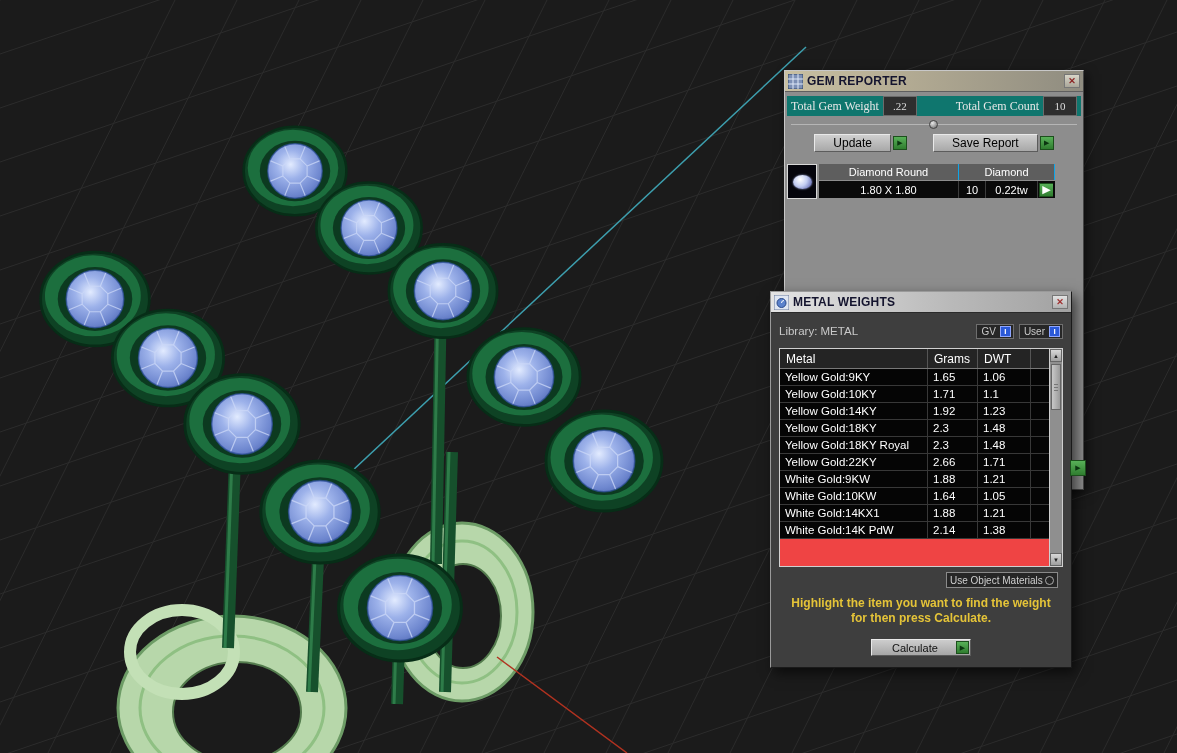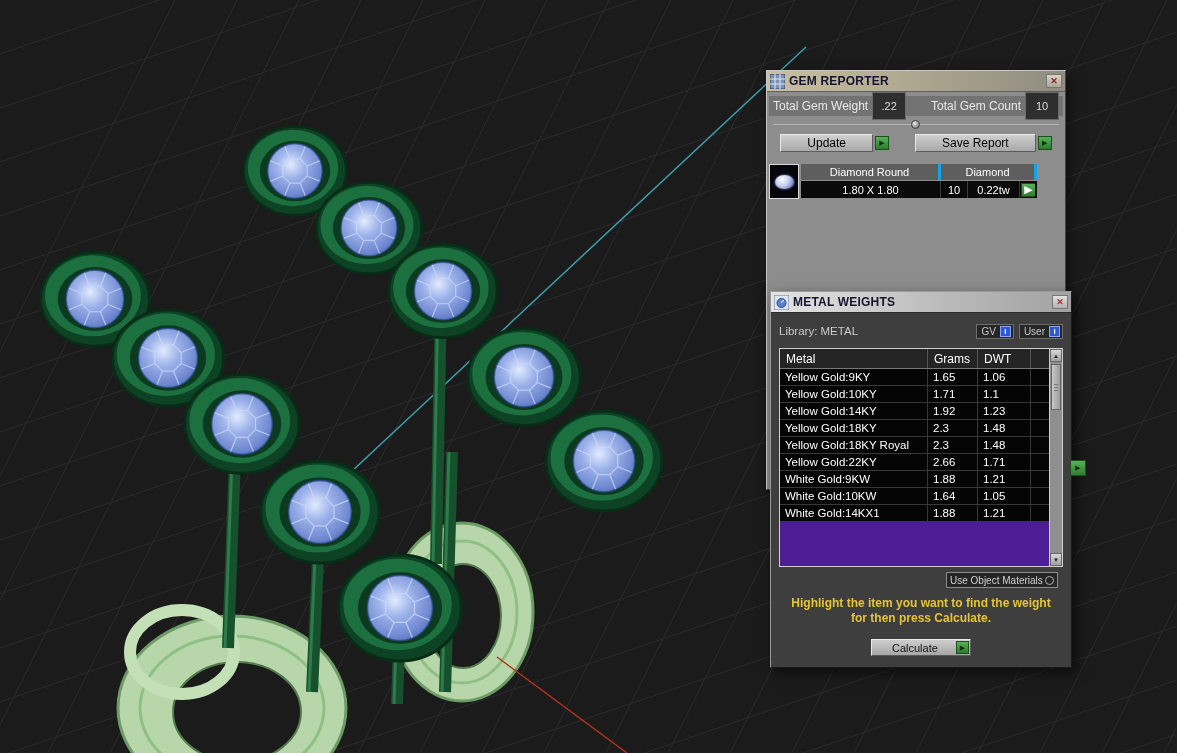--- a/index.html
+++ b/index.html
@@ -13,52 +13,52 @@
   .title-text{font-size:12px;font-weight:bold;color:#14142e;letter-spacing:.2px;}
   .title-icon{display:flex;align-items:center;}
   .close-btn{margin-left:auto;width:16px;height:14px;background:linear-gradient(#d8d5c8,#aaa79a);
     border:1px solid #777;color:#8c2626;font-size:9px;font-weight:bold;
     display:flex;align-items:center;justify-content:center;cursor:default;}
   .green-btn{width:14px;height:14px;background:linear-gradient(#58b058,#2f7d2f);
     border:1px solid #1c4f1c;display:flex;align-items:center;justify-content:center;
     color:#0b3510;font-size:7px;cursor:default;flex:0 0 14px;}
 
   
-  .gem-reporter{left:766px;top:70px;width:300px;height:420px;background:#8d8d8d;
+  .gem-reporter{left:784px;top:70px;width:300px;height:420px;background:#8d8d8d;
     border:1px solid #444;border-top-color:#c8c8c8;border-left-color:#c8c8c8;
     box-shadow:3px 4px 10px rgba(0,0,0,.55);z-index:5;}
   .gr-titlebar{background:linear-gradient(90deg,#c9c0a2 0%,#b3ab93 40%,#8f8c80 100%);
     border-bottom:1px solid #5f5f5f;}
-  .gr-totals{margin:4px 2px 0;background:#737373;height:20px;display:flex;align-items:center;
-    color:#e8e8e8;font-size:12px;padding:0 4px;gap:4px;}
+  .gr-totals{margin:4px 2px 0;background:#0f766e;height:20px;display:flex;align-items:center;
+    color:#e8e8e8;font-size:12px;padding:0 4px;gap:4px;font-family:Liberation Serif, serif;}
   .gr-total-value{background:#2e2e2e;border:1px solid #6b6b6b;color:#ddd;min-width:34px;
-    height:28px;display:flex;align-items:center;justify-content:center;font-size:11px;}
+    height:20px;display:flex;align-items:center;justify-content:center;font-size:11px;}
   .gr-totals .spacer{flex:1;}
   .gr-slider{position:relative;height:13px;margin:2px 6px 0;}
   .gr-slider .groove{position:absolute;left:0;right:0;top:6px;height:1px;background:#505050;
     border-bottom:1px solid #b5b5b5;}
   .gr-slider .knob{position:absolute;left:50%;top:2px;width:9px;height:9px;margin-left:-5px;
     border-radius:50%;background:radial-gradient(circle at 35% 30%,#e8e8e8,#9a9a9a 60%,#5f5f5f);
     border:1px solid #444;}
   .gr-buttons{display:flex;justify-content:center;gap:26px;padding:3px 0 4px;}
   .btn-combo{display:flex;align-items:center;gap:2px;}
   .gray-btn{font-family:inherit;font-size:12px;color:#000;background:linear-gradient(#cfcfcf,#a8a8a8);
-    border:1px solid;border-color:#e9e9e9 #5c5c5c #5c5c5c #e9e9e9;padding:1px 26px;height:18px;cursor:default;}
+    border:1px solid;border-color:#e9e9e9 #5c5c5c #5c5c5c #e9e9e9;padding:1px 18px;height:18px;cursor:default;}
   .gr-gem-list{margin:8px 2px 0;}
   .gem-row{display:flex;gap:2px;}
   .gem-thumb{width:30px;height:35px;background:#05050c;border:1px solid #d8d8d8;
     display:flex;align-items:center;justify-content:center;}
   .gem-dot{width:19px;height:14px;border-radius:50%;
     background:radial-gradient(circle at 38% 32%,#ffffff,#c3cdf2 45%,#7d86c4 75%,#4a5190);
     box-shadow:0 0 2px #aab4e8;}
   .gem-cells{width:236px;display:flex;flex-direction:column;gap:1px;}
   .gem-line{display:flex;height:16px;}
   .gem-line.head{background:#5e5e5e;}
   .gem-line.head span{color:#fff;font-size:11px;display:flex;align-items:center;justify-content:center;
-    border-right:3px solid #0ea5e9;}
+    border-right:1px solid #0ea5e9;}
   .gem-line.head .c1{flex:0 0 140px;}
   .gem-line.head .c2{flex:1;}
   .gem-line.vals{height:17px;background:#0a0a0a;align-items:center;}
   .gem-line.vals span{color:#fff;font-size:11px;display:flex;align-items:center;justify-content:center;
     height:100%;border-right:1px solid #3c3c3c;}
   .gem-line.vals .c1{flex:0 0 140px;}
   .gem-line.vals .c3{flex:0 0 27px;}
   .gem-line.vals .c4{flex:0 0 52px;}
   .gem-line.vals .green-btn{border-right:none;margin-left:1px;height:14px;}
 
@@ -69,21 +69,21 @@
   .mw-titlebar{background:linear-gradient(90deg,#e4e4e4,#b9b9b9 60%,#a2a2a2);
     border-bottom:1px solid #2a2a2a;}
   .mw-titlebar .close-btn{background:linear-gradient(#e2e2e2,#b2b2b2);color:#a03030;}
   .mw-lib{display:flex;align-items:center;margin:9px 8px 0;height:18px;color:#c9c9c9;font-size:11.5px;}
   .mw-lib-buttons{margin-left:auto;display:flex;gap:5px;}
   .mini-btn{display:flex;align-items:center;background:#262626;border:1px solid #6e6e6e;height:15px;cursor:default;}
   .mini-btn .mb-label{color:#c9c9c9;font-size:10px;padding:0 4px;}
   .mini-btn .mb-info{width:11px;height:11px;background:#2b59d8;border:1px solid #8fa6ff;color:#fff;
     font-size:8px;font-weight:bold;display:flex;align-items:center;justify-content:center;margin-right:2px;}
   .mw-table{position:relative;margin:8px 8px 0;height:219px;border:1px solid #d0d0d0;
-    background:#4c1d95;overflow:hidden;}
+    background:#ef4444;overflow:hidden;}
   .mw-header{display:flex;height:20px;background:#242424;border-bottom:1px solid #777;
     position:relative;z-index:2;margin-right:13px;}
   .mw-header span{color:#fff;font-size:12px;display:flex;align-items:center;padding-left:6px;
     border-right:1px solid #555;}
   .col-metal{flex:0 0 148px;}
   .col-grams{flex:0 0 50px;}
   .col-dwt{flex:0 0 53px;}
   .col-spare{flex:1;border-right:none !important;}
   .mw-body{position:absolute;top:20px;left:0;right:13px;bottom:0;overflow:hidden;}
   .mw-row{display:flex;height:17px;background:#050505;border-bottom:1px solid #383838;cursor:default;}
@@ -373,20 +373,26 @@
             <span class="col-grams">1.64</span>
             <span class="col-dwt">1.05</span>
             <span class="col-spare"></span>
           </div>
           <div class="mw-row">
             <span class="col-metal">White Gold:14KX1</span>
             <span class="col-grams">1.88</span>
             <span class="col-dwt">1.21</span>
             <span class="col-spare"></span>
           </div>
+          <div class="mw-row">
+            <span class="col-metal">White Gold:14K PdW</span>
+            <span class="col-grams">2.14</span>
+            <span class="col-dwt">1.38</span>
+            <span class="col-spare"></span>
+          </div>
         </div>
       <div class="mw-scroll">
         <span class="scroll-btn">▲</span>
         <span class="scroll-thumb"></span>
         <span class="scroll-btn down">▼</span>
       </div>
     </div>
 
     <span class="green-btn mw-side-btn">▶</span>
 

